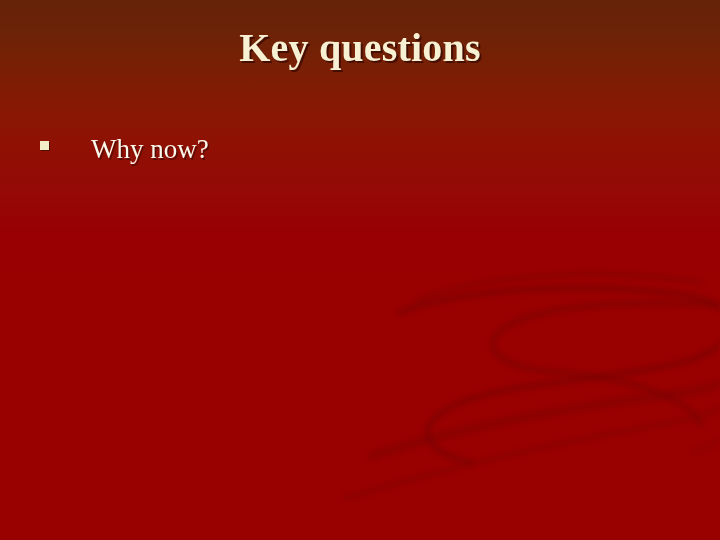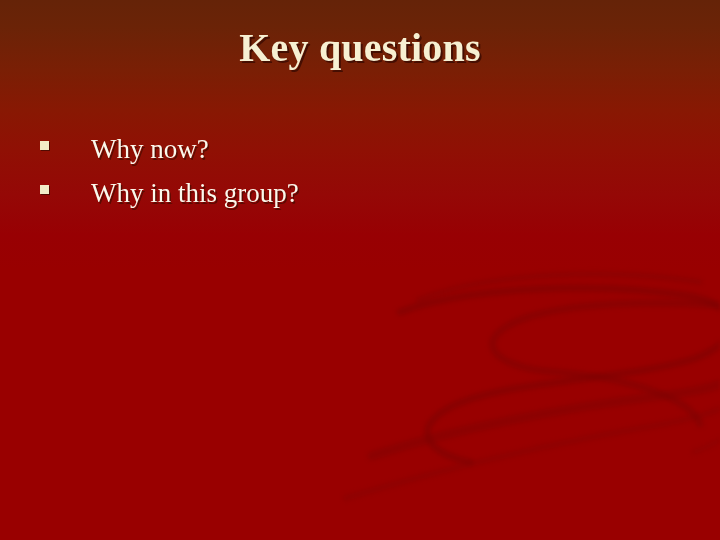--- a/index.html
+++ b/index.html
@@ -118,20 +118,16 @@
   <div class="title">Key questions</div>
 
   <ul class="body-list">
 
     <li class="bullet-row">
       <span class="bullet-marker"></span>
       <span class="bullet-text">Why now?</span>
     </li>
 
 
-    <li class="bullet-row">
-      <span class="bullet-marker"></span>
-      <span class="bullet-text">Why in this group?</span>
-    </li>
 
   </ul>
 
 </div>
 
 </body></html>

